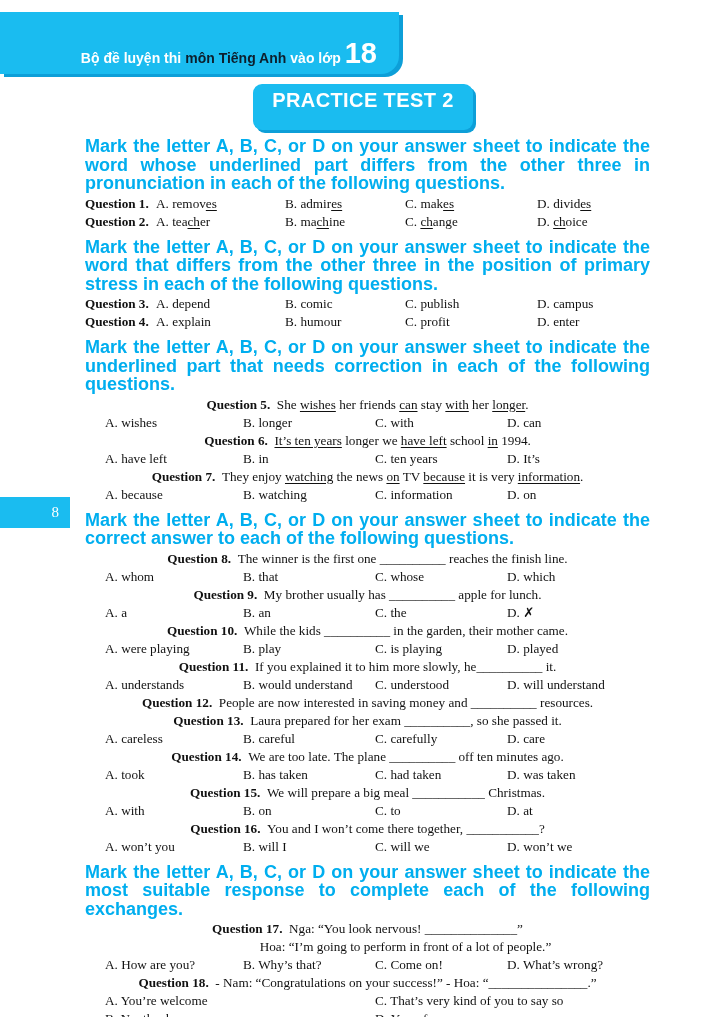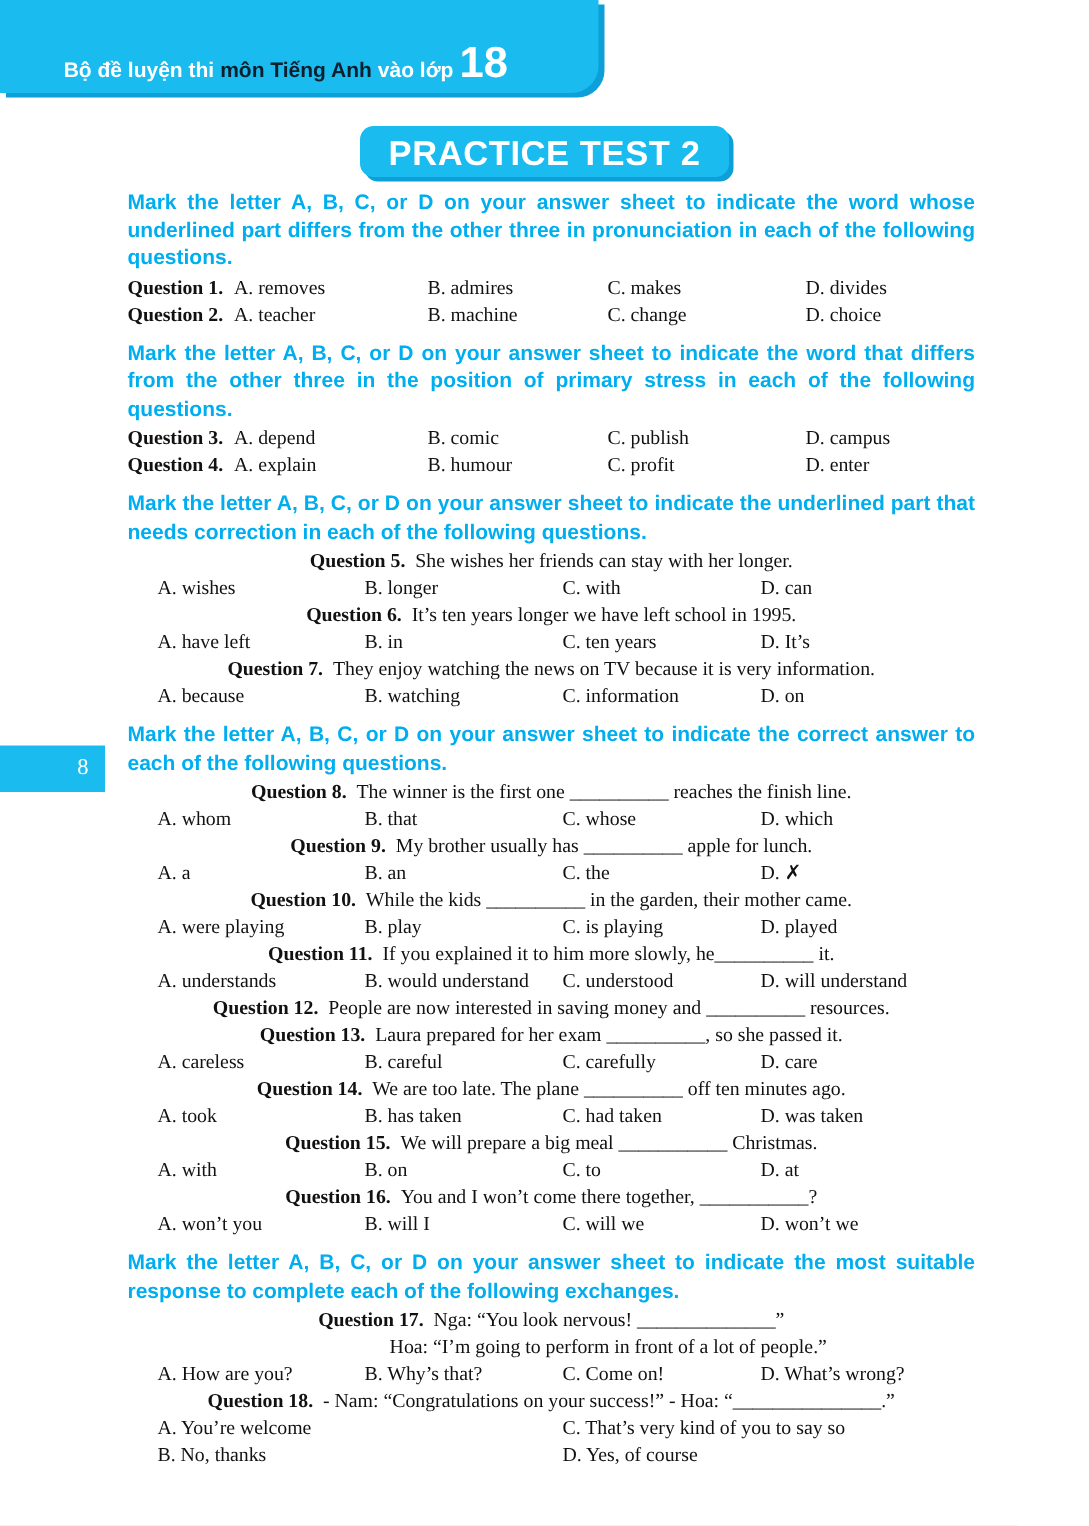--- a/index.html
+++ b/index.html
@@ -3,68 +3,68 @@
 <meta charset="utf-8">
 <style>
   html,body{margin:0;padding:0;background:#e8e8e8;}
   .page{
     width:726px;height:1017px;background:#ffffff;position:relative;
     font-family:"Liberation Serif",serif;font-size:13.2px;color:#111;
     overflow:hidden;margin:0 auto;
   }
   
   .banner{
-    position:absolute;top:0;left:0;width:399px;height:62px;
+    position:absolute;top:12px;left:0;width:399px;height:62px;
     background:var(--cyan,#1abcf0);
     border-radius:0 0 18px 0;
     box-shadow:4px 3px 0 var(--cyan-dark,#0d9fd8);
-    display:flex;align-items:flex-end;justify-content:center;
+    display:flex;align-items:flex-end;justify-content:flex-end;
     padding:0 22px 8px 0;box-sizing:border-box;
   }
   .banner-text{
     font-family:"Liberation Sans",sans-serif;font-weight:bold;
     font-size:14px;color:#fff;white-space:nowrap;display:flex;align-items:baseline;
   }
   .banner-text span{margin-left:4px;}
   .banner-text .hl{color:var(--dark,#0d1f2d);}
   .banner-num{font-size:29px;line-height:20px;font-weight:bold;}
   
   .title-box{
     margin:84px auto 0;width:max-content;
     background:var(--cyan,#1abcf0);color:#fff;
-    font-family:"Liberation Sans",sans-serif;font-weight:bold;font-size:23px;
-    letter-spacing:.4px;padding:5px 19px 2px;border-radius:9px;
+    font-family:"Liberation Sans",sans-serif;font-weight:bold;font-size:20px;
+    letter-spacing:.4px;padding:5px 19px 18px;border-radius:9px;
     box-shadow:3px 3px 0 var(--cyan-dark,#0d9fd8);
   }
   
   .pagenum-tab{
     position:absolute;left:0;top:497px;width:70px;height:31px;
     background:var(--cyan,#1abcf0);color:#fff;
     display:flex;align-items:center;justify-content:flex-end;
     padding-right:11px;box-sizing:border-box;
     font-family:"Liberation Serif",serif;font-size:15px;
   }
   
   .content{margin:7px 76px 0 85px;}
   .instruction{
     color:var(--cyan-text,#00aeef);
     font-family:"Liberation Sans",sans-serif;font-weight:bold;
-    font-size:14px;line-height:18.5px;text-align:justify;
+    font-size:18px;line-height:18.5px;text-align:justify;
     margin:0 0 2px 0;
   }
   .section:not(:first-child) .instruction{margin-top:7px;}
   .qline{line-height:18px;text-align:center;}
   .qline b{font-weight:bold;}
   .stem2{padding-left:76px;}
   .qrow{display:grid;grid-template-columns:71px 129px 120px 132px auto;line-height:18px;}
   .qrow .qlabel{font-weight:bold;}
   .optrow{display:grid;padding-left:20px;line-height:18px;}
   .cols4{grid-template-columns:138px 132px 132px auto;}
   .cols2{grid-template-columns:270px auto;}
-  .u{text-underline-offset:2px;}
+  .u{text-decoration:underline;text-underline-offset:2px;}
   .cell{white-space:nowrap;overflow:visible;}
 </style>
 </head>
 <body>
 
 <div class="page">
 
   <div class="banner">
     <div class="banner-text">
       <span>Bộ đề luyện thi</span>
@@ -117,21 +117,21 @@
       </div>
       <div class="section">
         <div class="instruction">Mark the letter A, B, C, or D on your answer sheet to indicate the underlined part that needs correction in each of the following questions.</div>
         <div class="qline"><b>Question 5.&nbsp; </b><span>She </span><span class="u">wishes</span><span> her friends </span><span class="u">can</span><span> stay </span><span class="u">with</span><span> her </span><span class="u">longer</span><span>.</span></div>
         <div class="optrow cols4">
           <div class="cell opt"><span>A. </span>wishes</div>
           <div class="cell opt"><span>B. </span>longer</div>
           <div class="cell opt"><span>C. </span>with</div>
           <div class="cell opt"><span>D. </span>can</div>
         </div>
-        <div class="qline"><b>Question 6.&nbsp; </b><span class="u">It’s ten years</span><span> longer we </span><span class="u">have left</span><span> school </span><span class="u">in</span><span> 1995.</span></div>
+        <div class="qline"><b>Question 6.&nbsp; </b><span class="u">It’s ten years</span><span> longer we </span><span class="u">have left</span><span> school </span><span class="u">in</span><span> 1994.</span></div>
         <div class="optrow cols4">
           <div class="cell opt"><span>A. </span>have left</div>
           <div class="cell opt"><span>B. </span>in</div>
           <div class="cell opt"><span>C. </span>ten years</div>
           <div class="cell opt"><span>D. </span>It’s</div>
         </div>
         <div class="qline"><b>Question 7.&nbsp; </b><span>They enjoy </span><span class="u">watching</span><span> the news </span><span class="u">on</span><span> TV </span><span class="u">because</span><span> it is very </span><span class="u">information</span><span>.</span></div>
         <div class="optrow cols4">
           <div class="cell opt"><span>A. </span>because</div>
           <div class="cell opt"><span>B. </span>watching</div>

